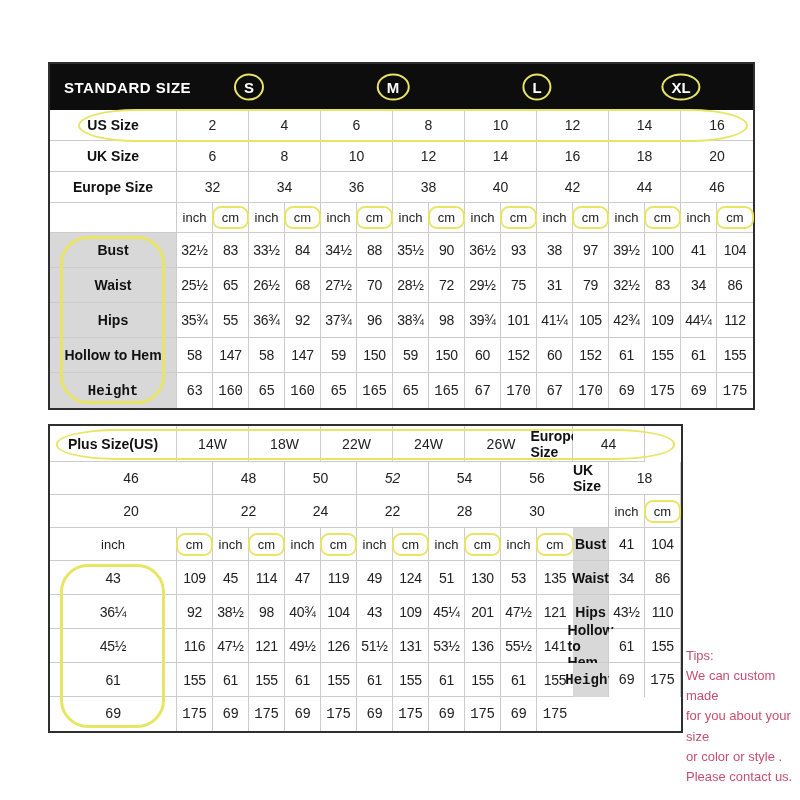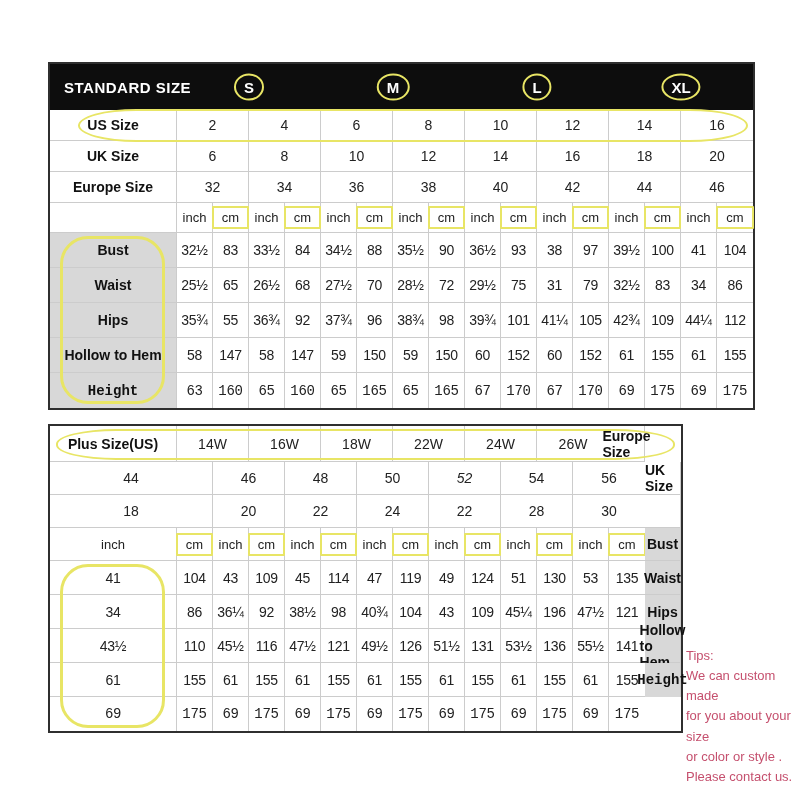--- a/index.html
+++ b/index.html
@@ -52,21 +52,21 @@
   .c.end{border-right:none;}
   .c.bot{border-bottom:none;font-family:Liberation Mono, monospace;}
   .lab{font-weight:bold;font-size:14px;color:#111;}
   .gray{background:var(--labbg);}
   .size-val{font-size:14px;}
   .unit{font-size:13px;text-align:right;}
   .meas{font-size:14px;letter-spacing:-0.3px;white-space:nowrap;}
 
   .cmbadge{
     display:inline-block;padding:1px 8px;
-    border:2px solid var(--hl);border-radius:1px;
+    border:2px solid var(--hl);border-radius:9px;
     font-size:13px;line-height:17px;background:#fff;
   }
 
   
   .oval{
     position:absolute;border:2.5px solid var(--hl);
     box-sizing:border-box;pointer-events:none;z-index:3;
   }
   #t1-oval{left:28px;top:45px;width:670px;height:33px;border-radius:60px/17px;}
   #t2-oval{left:6px;top:3px;width:619px;height:31px;border-radius:60px/15px;}
@@ -246,21 +246,20 @@
         <div class="c meas end bot">175</div>
       </div>
     <div class="oval" id="t1-oval"></div>
     <div class="label-ring" id="t1-ring"></div>
   </section>
 
   <section id="t2" class="tbl">
     <div class="grid" id="t2-grid">
         <div class="c lab">Plus Size(US)</div>
         <div class="c size-val" style="grid-column: span 2;">14W</div>
-        <div class="c size-val" style="grid-column: span 2;">16W</div>
         <div class="c size-val" style="grid-column: span 2;">18W</div>
         <div class="c size-val" style="grid-column: span 2;">22W</div>
         <div class="c size-val" style="grid-column: span 2;">24W</div>
         <div class="c size-val end" style="grid-column: span 2;">26W</div>
         <div class="c lab">Europe Size</div>
         <div class="c size-val" style="grid-column: span 2;">44</div>
         <div class="c size-val" style="grid-column: span 2;">46</div>
         <div class="c size-val" style="grid-column: span 2;">48</div>
         <div class="c size-val" style="grid-column: span 2;">50</div>
         <div class="c size-val" style="grid-column: span 2; font-style: italic;">52</div>
@@ -323,21 +322,21 @@
         <div class="c meas">86</div>
         <div class="c meas">36¼</div>
         <div class="c meas">92</div>
         <div class="c meas">38½</div>
         <div class="c meas">98</div>
         <div class="c meas">40¾</div>
         <div class="c meas">104</div>
         <div class="c meas">43</div>
         <div class="c meas">109</div>
         <div class="c meas">45¼</div>
-        <div class="c meas">196</div>
+        <div class="c meas">201</div>
         <div class="c meas">47½</div>
         <div class="c meas end">121</div>
         <div class="c lab gray">Hips</div>
         <div class="c meas">43½</div>
         <div class="c meas">110</div>
         <div class="c meas">45½</div>
         <div class="c meas">116</div>
         <div class="c meas">47½</div>
         <div class="c meas">121</div>
         <div class="c meas">49½</div>

